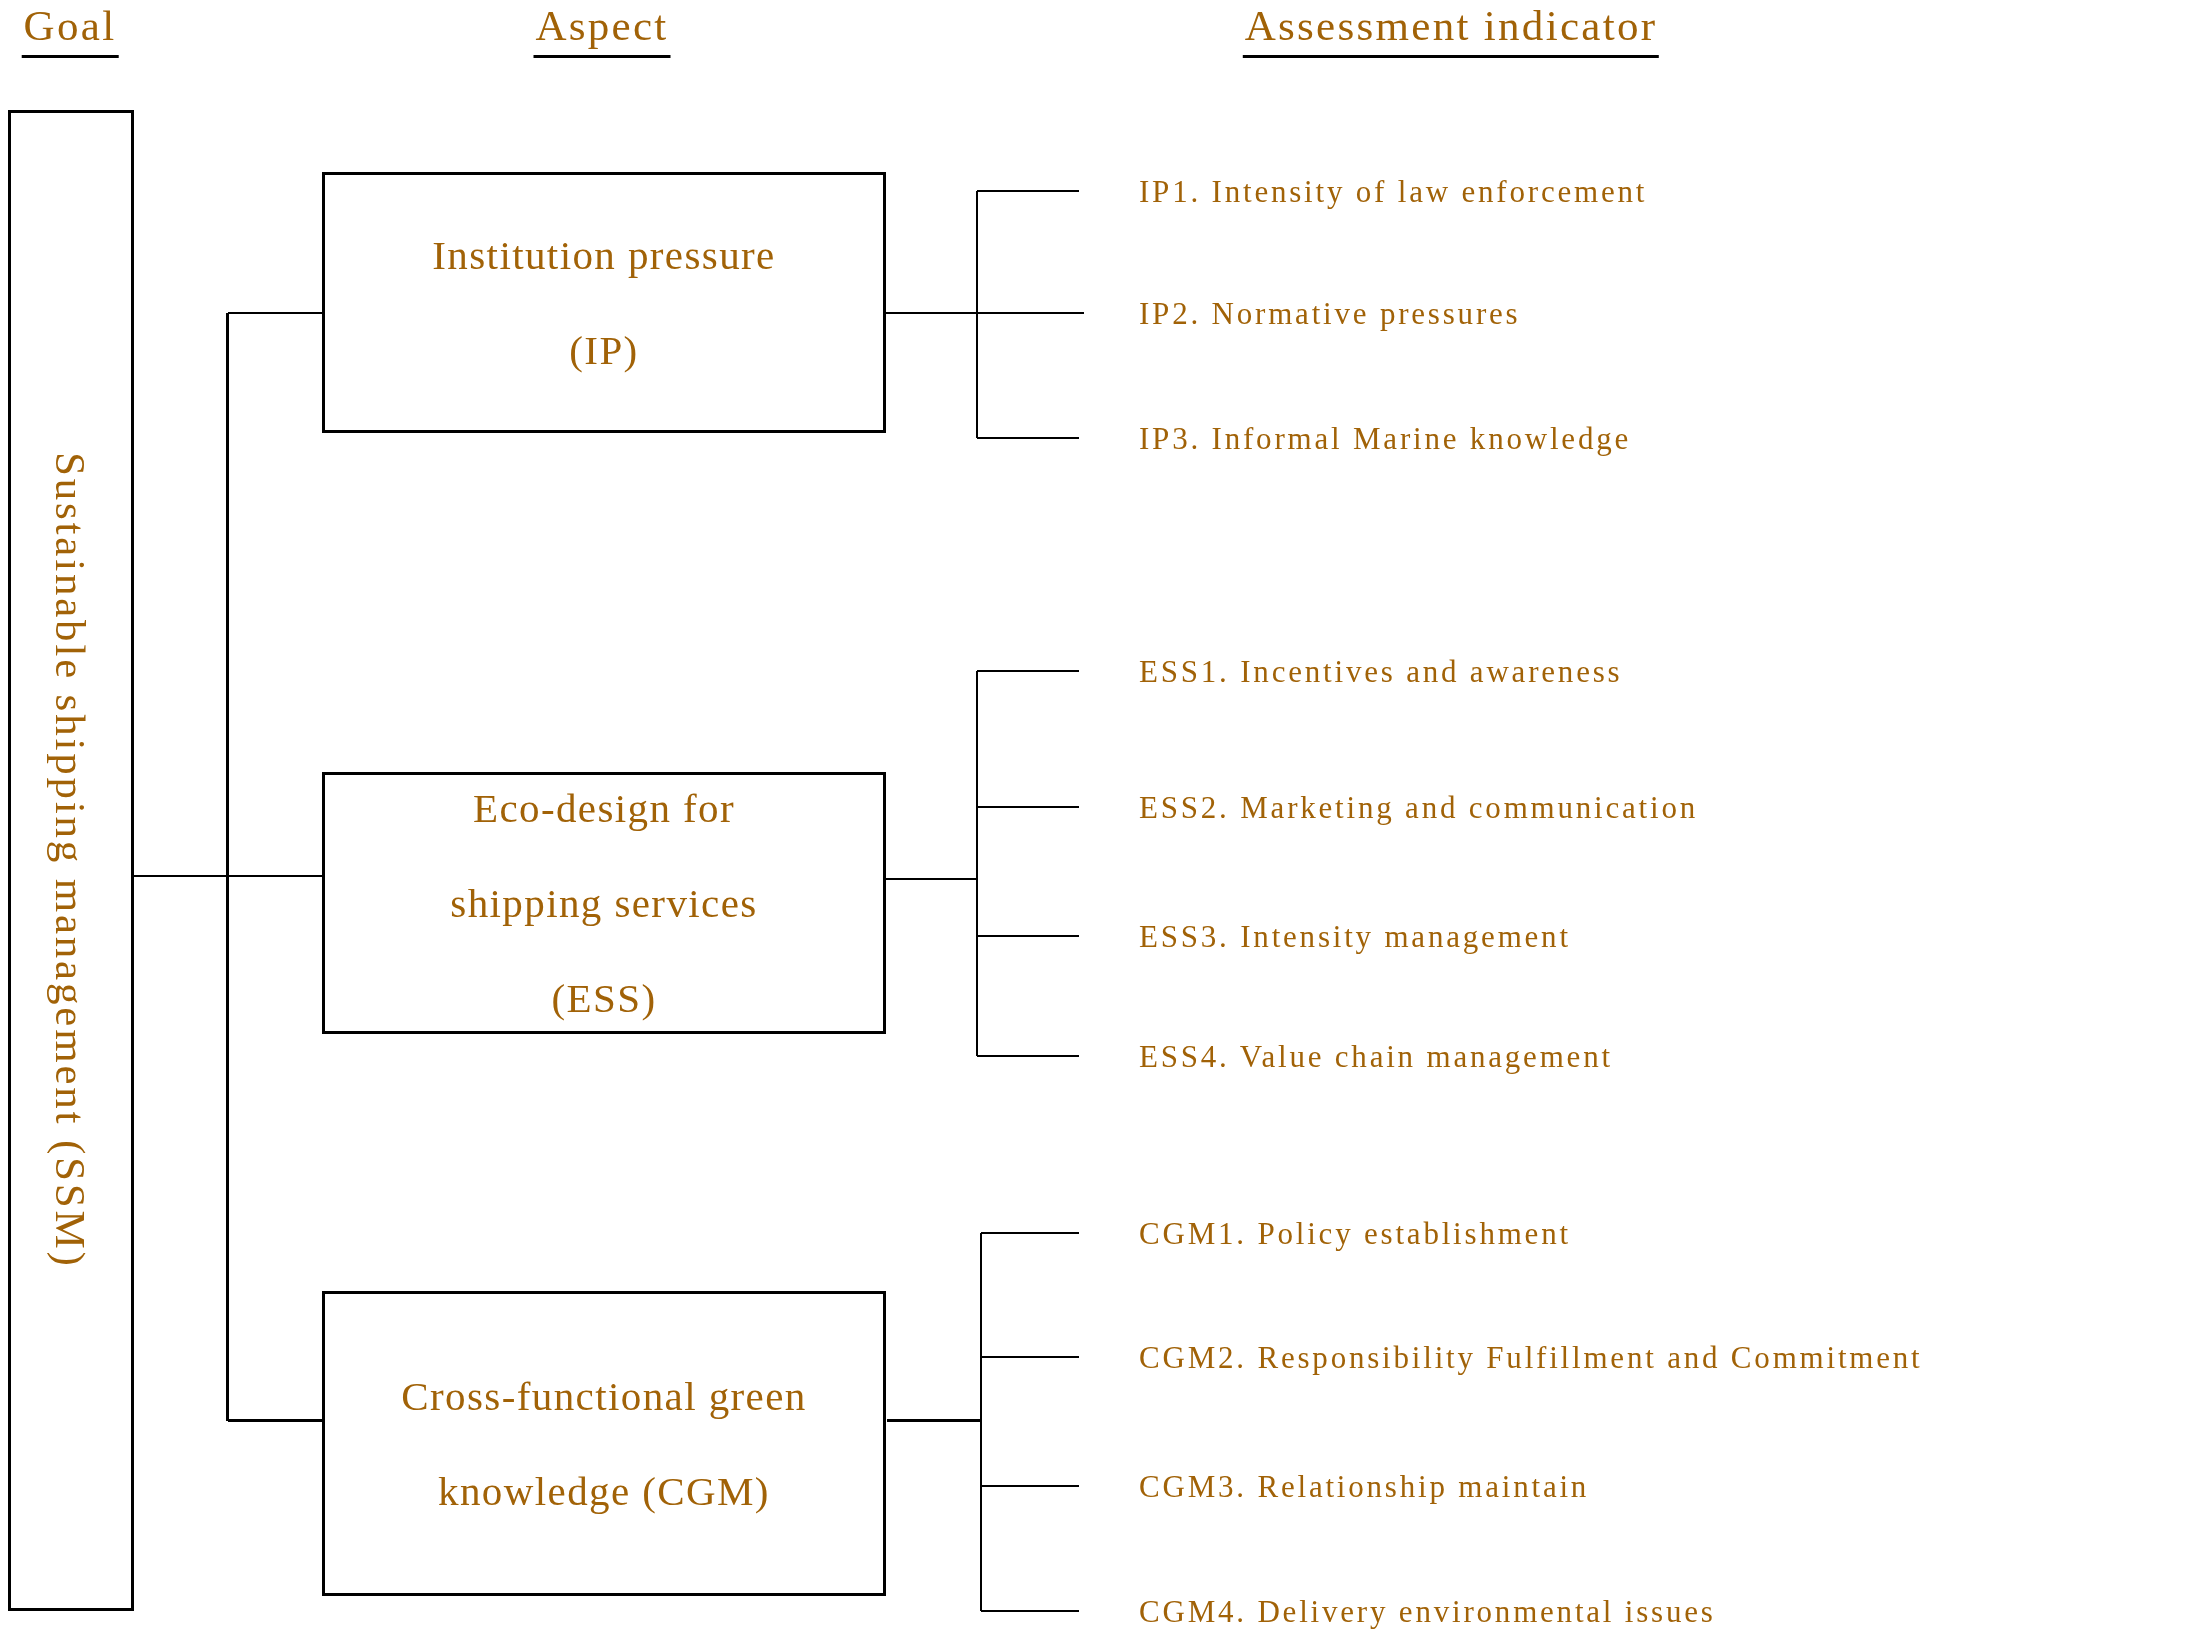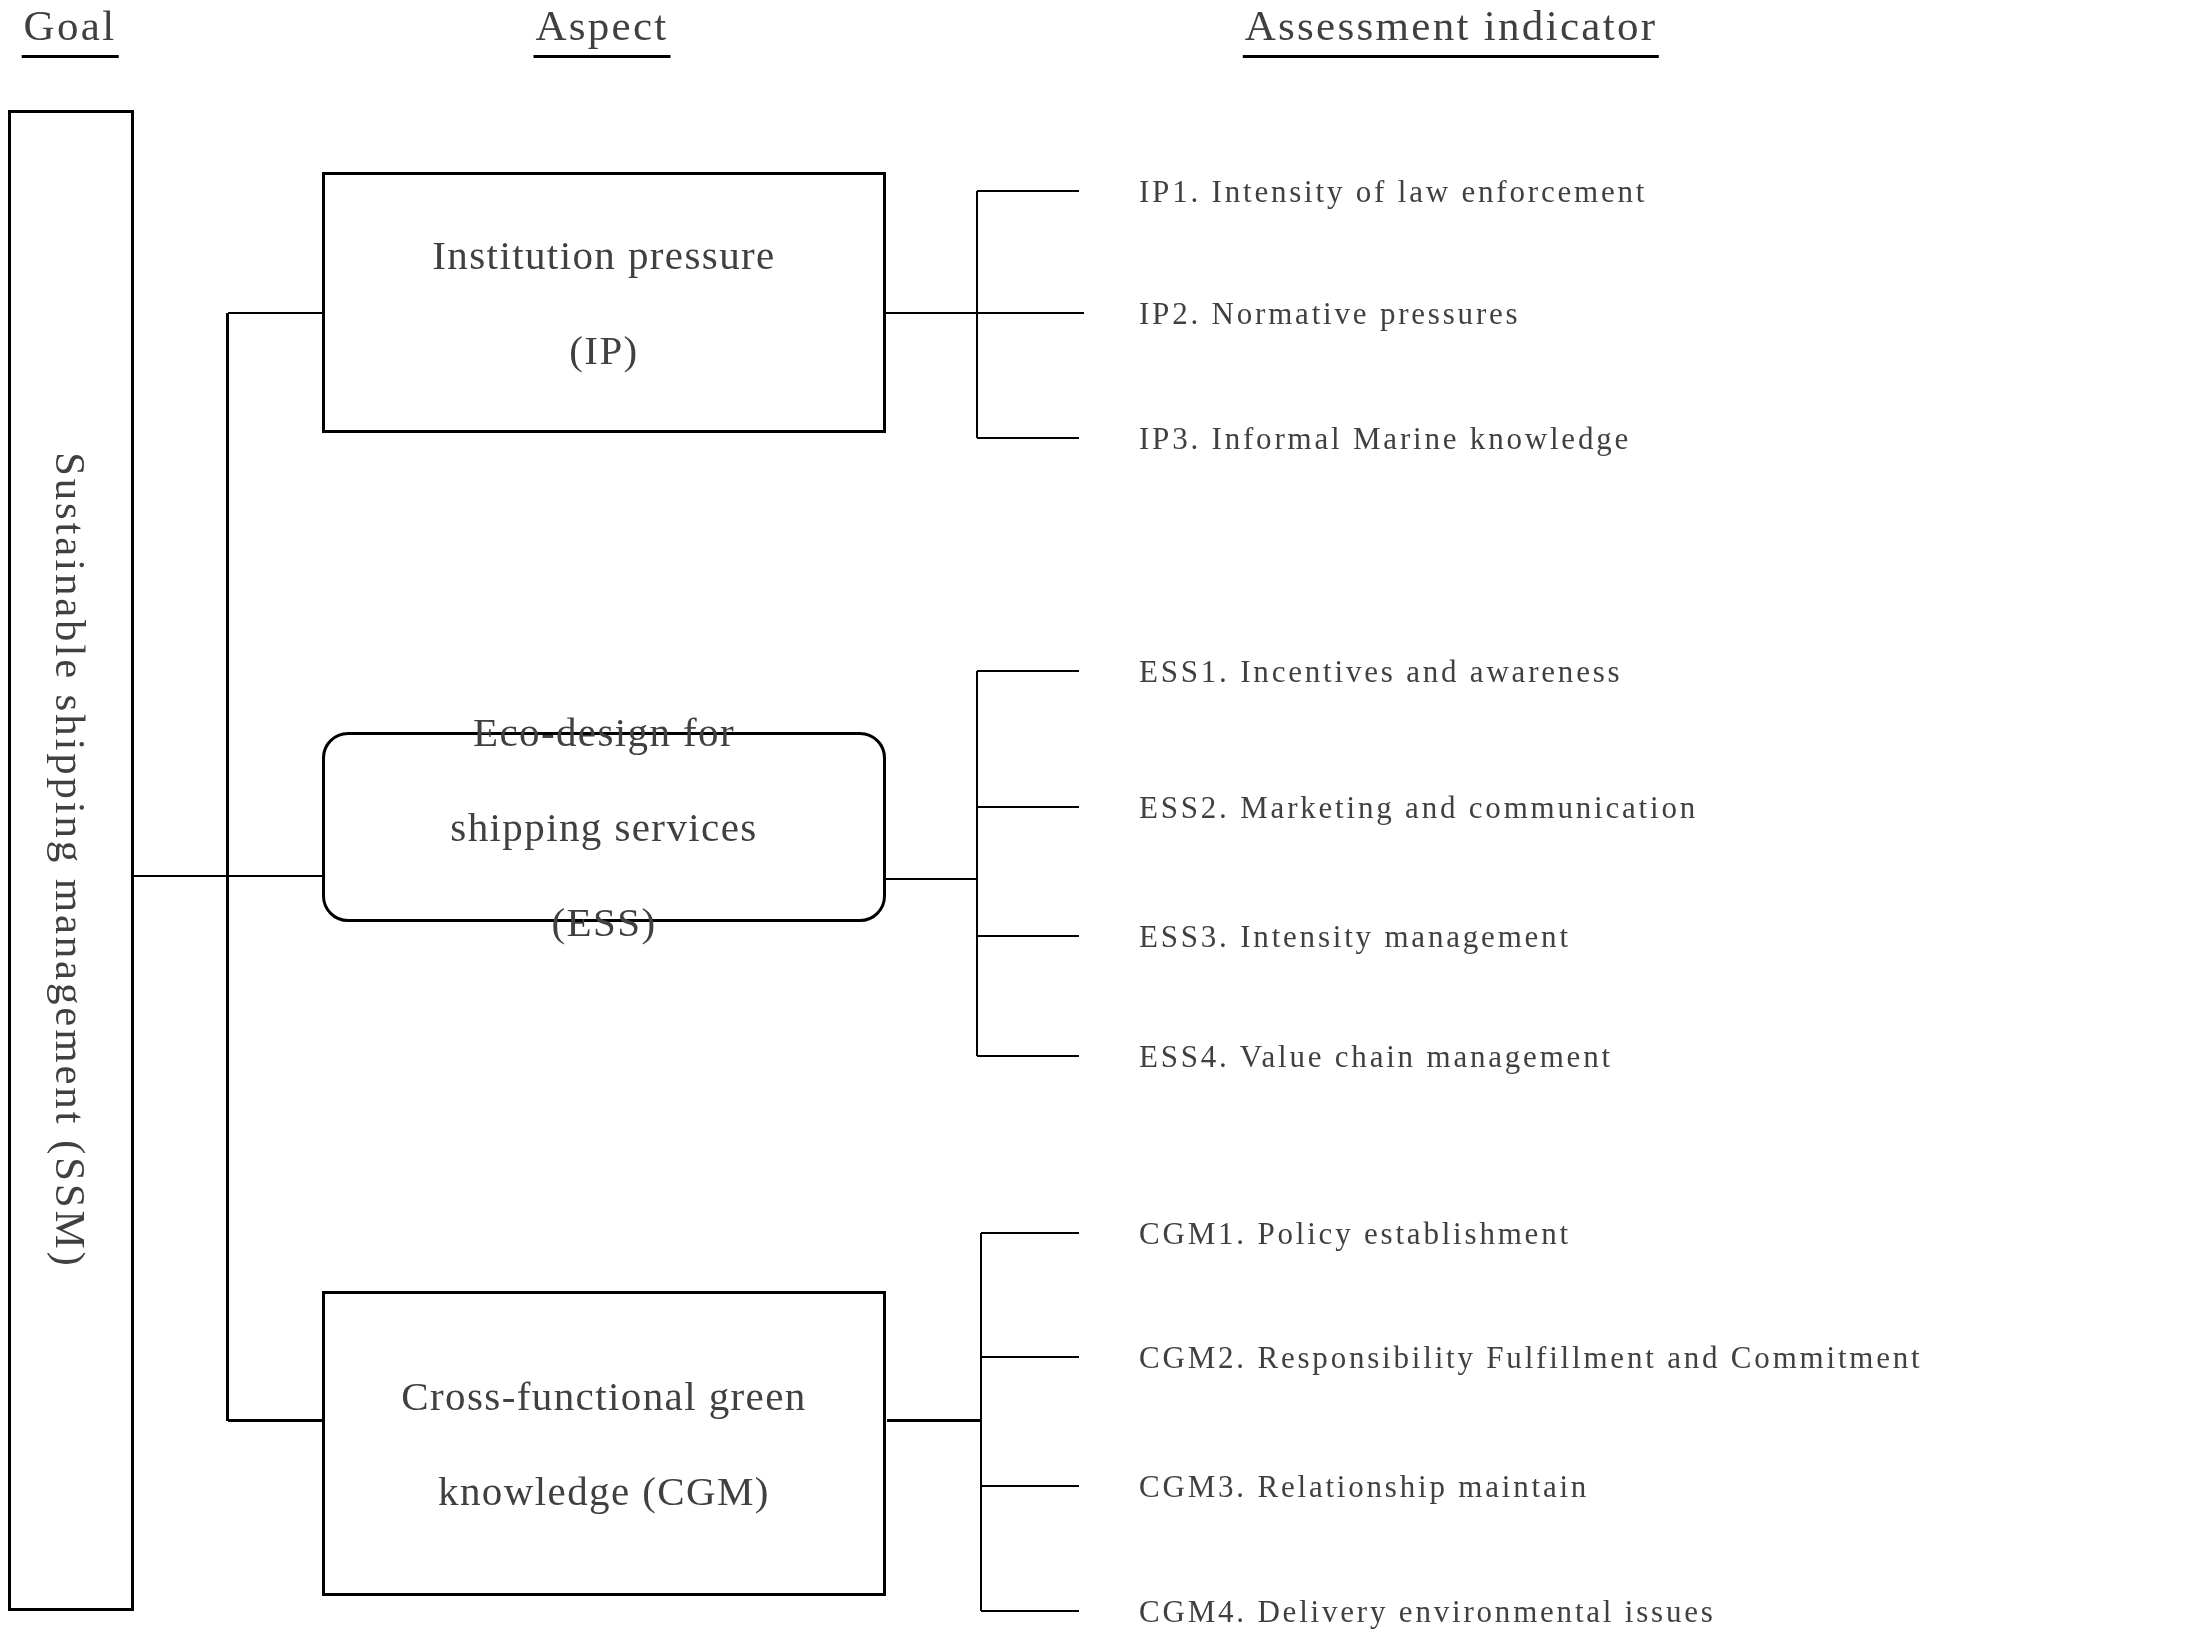--- a/index.html
+++ b/index.html
@@ -6,21 +6,21 @@
     margin: 0;
     padding: 0;
     background: #ffffff;
   }
   #canvas {
     position: relative;
     width: 2202px;
     height: 1648px;
     background: #ffffff;
     font-family: "Liberation Serif", "DejaVu Serif", serif;
-    color: #404040;
+    color: #a16207;
     overflow: hidden;
   }
   
   .col-header {
     position: absolute;
     top: 1.9px;
     transform: translateX(-50%);
     font-size: 43px;
     letter-spacing: 2.3px;
     white-space: nowrap;
@@ -58,21 +58,21 @@
     flex-direction: column;
     align-items: center;
     justify-content: center;
     text-align: center;
     font-size: 41px;
     letter-spacing: 1.4px;
     line-height: 71px;
     gap: 24px;
   }
   #box-ip  { top: 172px;  height: 261px; }
-  #box-ess { top: 732px;  height: 190px; border-radius: 26px; }
+  #box-ess { top: 772px;  height: 262px; }
   #box-cgm { top: 1291px; height: 305px; }
   
   .indicator {
     position: absolute;
     left: 1139px;
     transform: translateY(-50%);
     font-size: 31px;
     letter-spacing: 2.8px;
     white-space: nowrap;
     line-height: 1;

